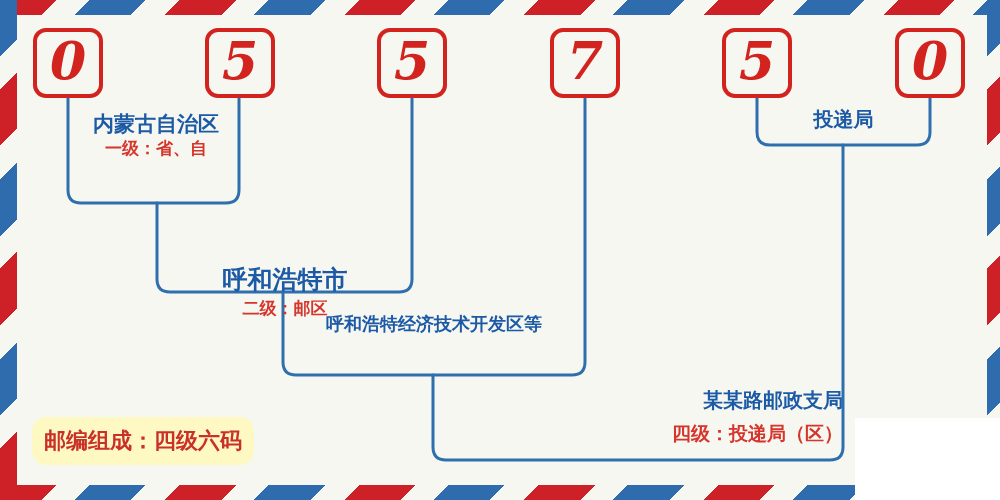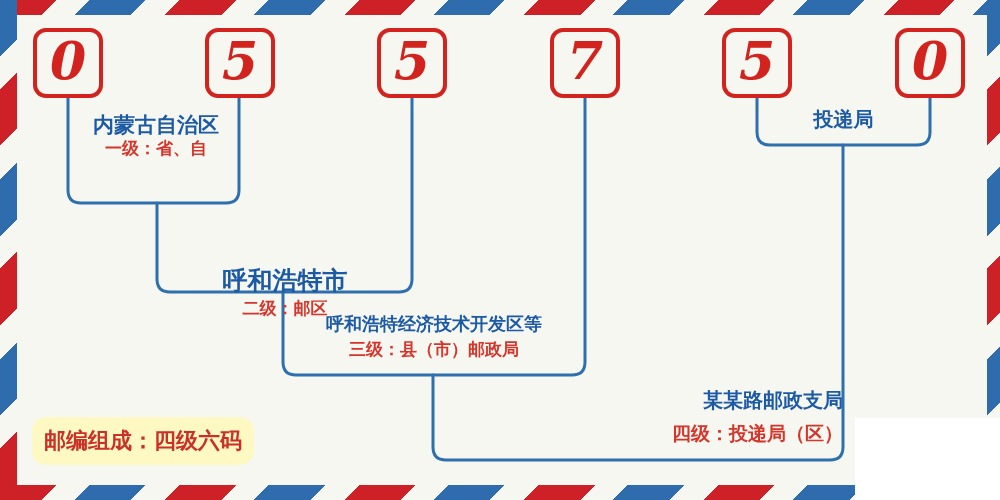--- a/index.html
+++ b/index.html
@@ -48,21 +48,21 @@
     color:#d2231e;
     font-family:"DejaVu Serif", serif;
     font-style:italic;font-weight:bold;
     font-size:52px;line-height:1;
     transform:translateY(-2px);
   }
   .b1{left:33px;} .b2{left:205px;} .b3{left:377px;}
   .b4{left:550px;} .b5{left:722px;} .b6{left:895px;}
   
   .lv{position:absolute;z-index:4;text-align:center;}
-  .lv-title{color:#1c5aa6;font-weight:bold;font-family:Liberation Sans, sans-serif;}
+  .lv-title{color:#1c5aa6;font-weight:bold;font-family:Liberation Serif, serif;}
   .lv-sub{color:#d5352b;font-weight:bold;}
   .lv1{left:72px;top:111px;width:168px;}
   .lv1 .lv-title{font-size:21px;line-height:1.3;}
   .lv1 .lv-sub{font-size:17px;line-height:1.25;}
   .lv2{left:157px;top:220px;width:256px;margin-top:45px;}
   .lv2 .lv-title{font-size:25px;line-height:1.2;}
   .lv2 .lv-sub{font-size:17px;line-height:1.3;margin-top:3px;}
   .lv3{left:283px;top:313px;width:302px;}
   .lv3 .lv-title{font-size:18px;line-height:1.25;}
   .lv3 .lv-sub{font-size:17px;line-height:1.3;margin-top:3px;}
@@ -130,21 +130,20 @@
     <div class="lv-sub">一级：省、自</div>
   </div>
 
   <div class="lv lv2">
     <div class="lv-title">呼和浩特市</div>
     <div class="lv-sub">二级：邮区</div>
   </div>
 
   <div class="lv lv3">
     <div class="lv-title">呼和浩特经济技术开发区等</div>
-    <div class="lv-sub">三级：县（市）邮政局</div>
   </div>
 
   <div class="lv lv4">
     <div class="lv-title">某某路邮政支局</div>
     <div class="lv-sub">四级：投递局（区）</div>
   </div>
 
   <div class="delivery-label">投递局</div>
 
   <div class="badge">

